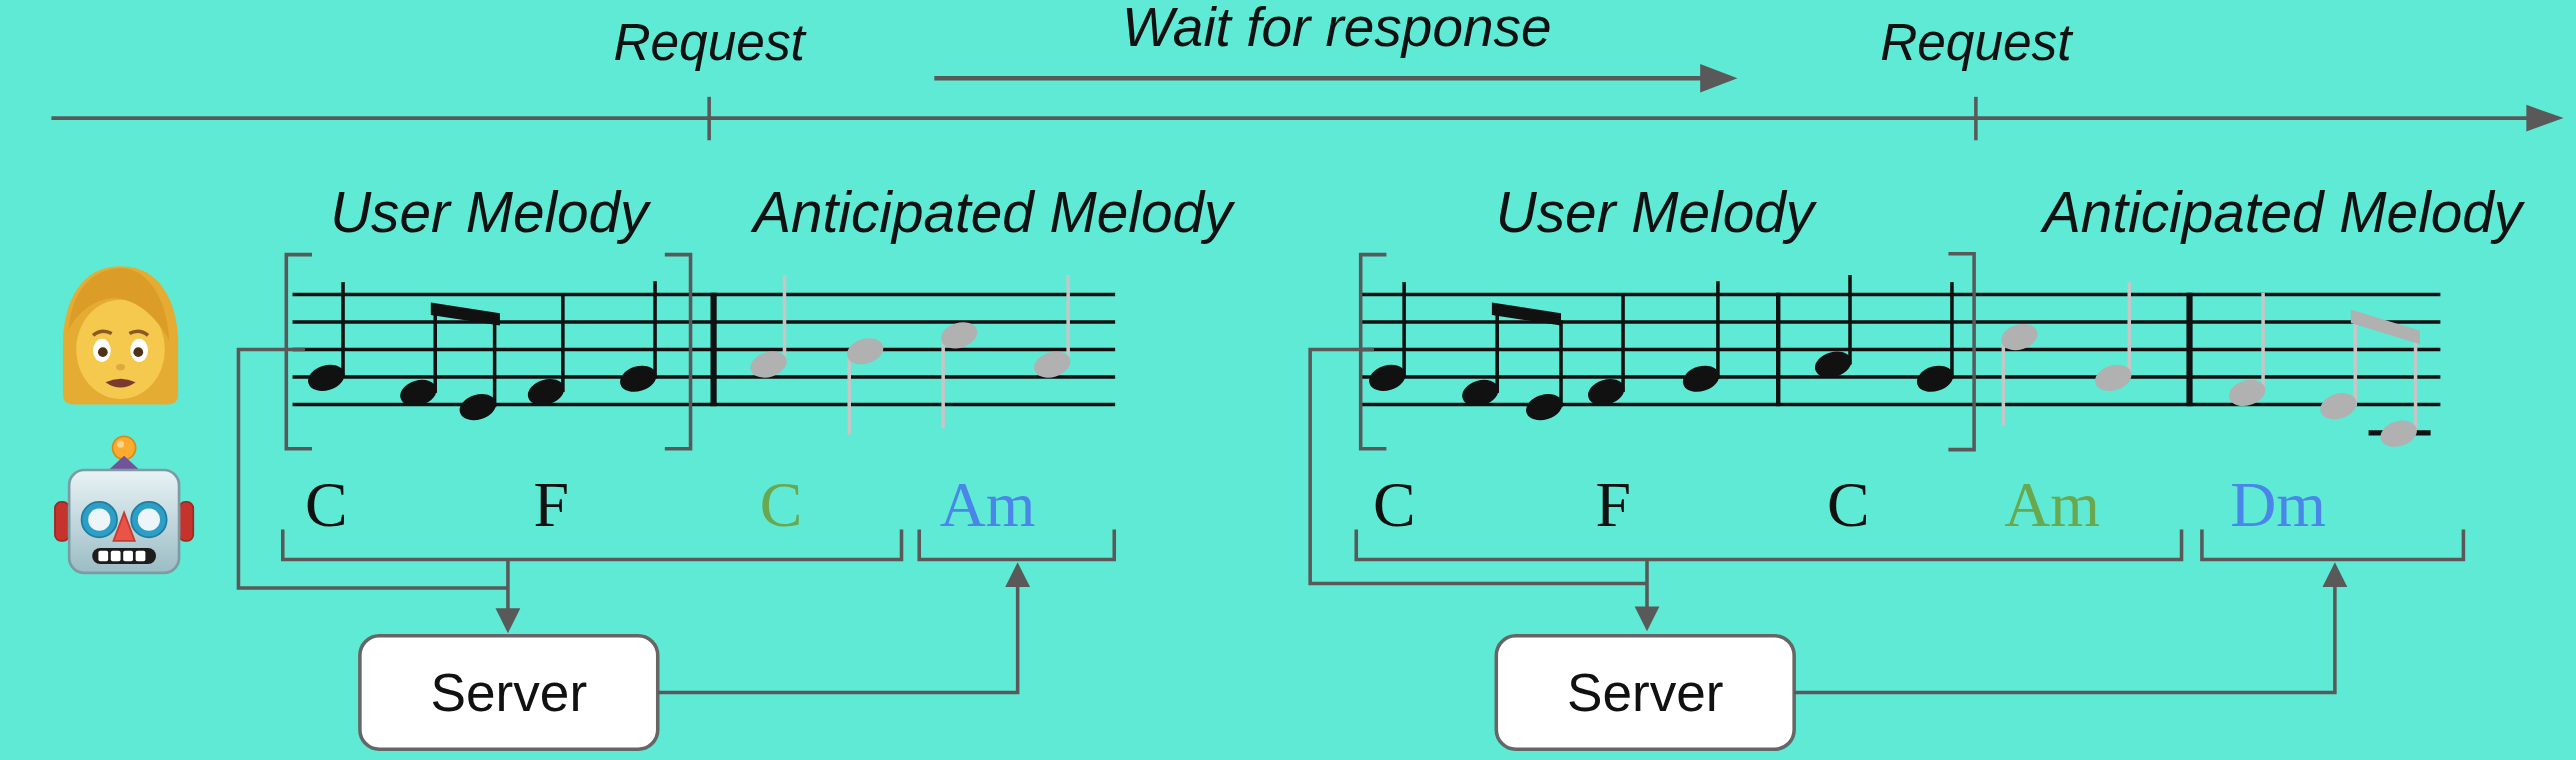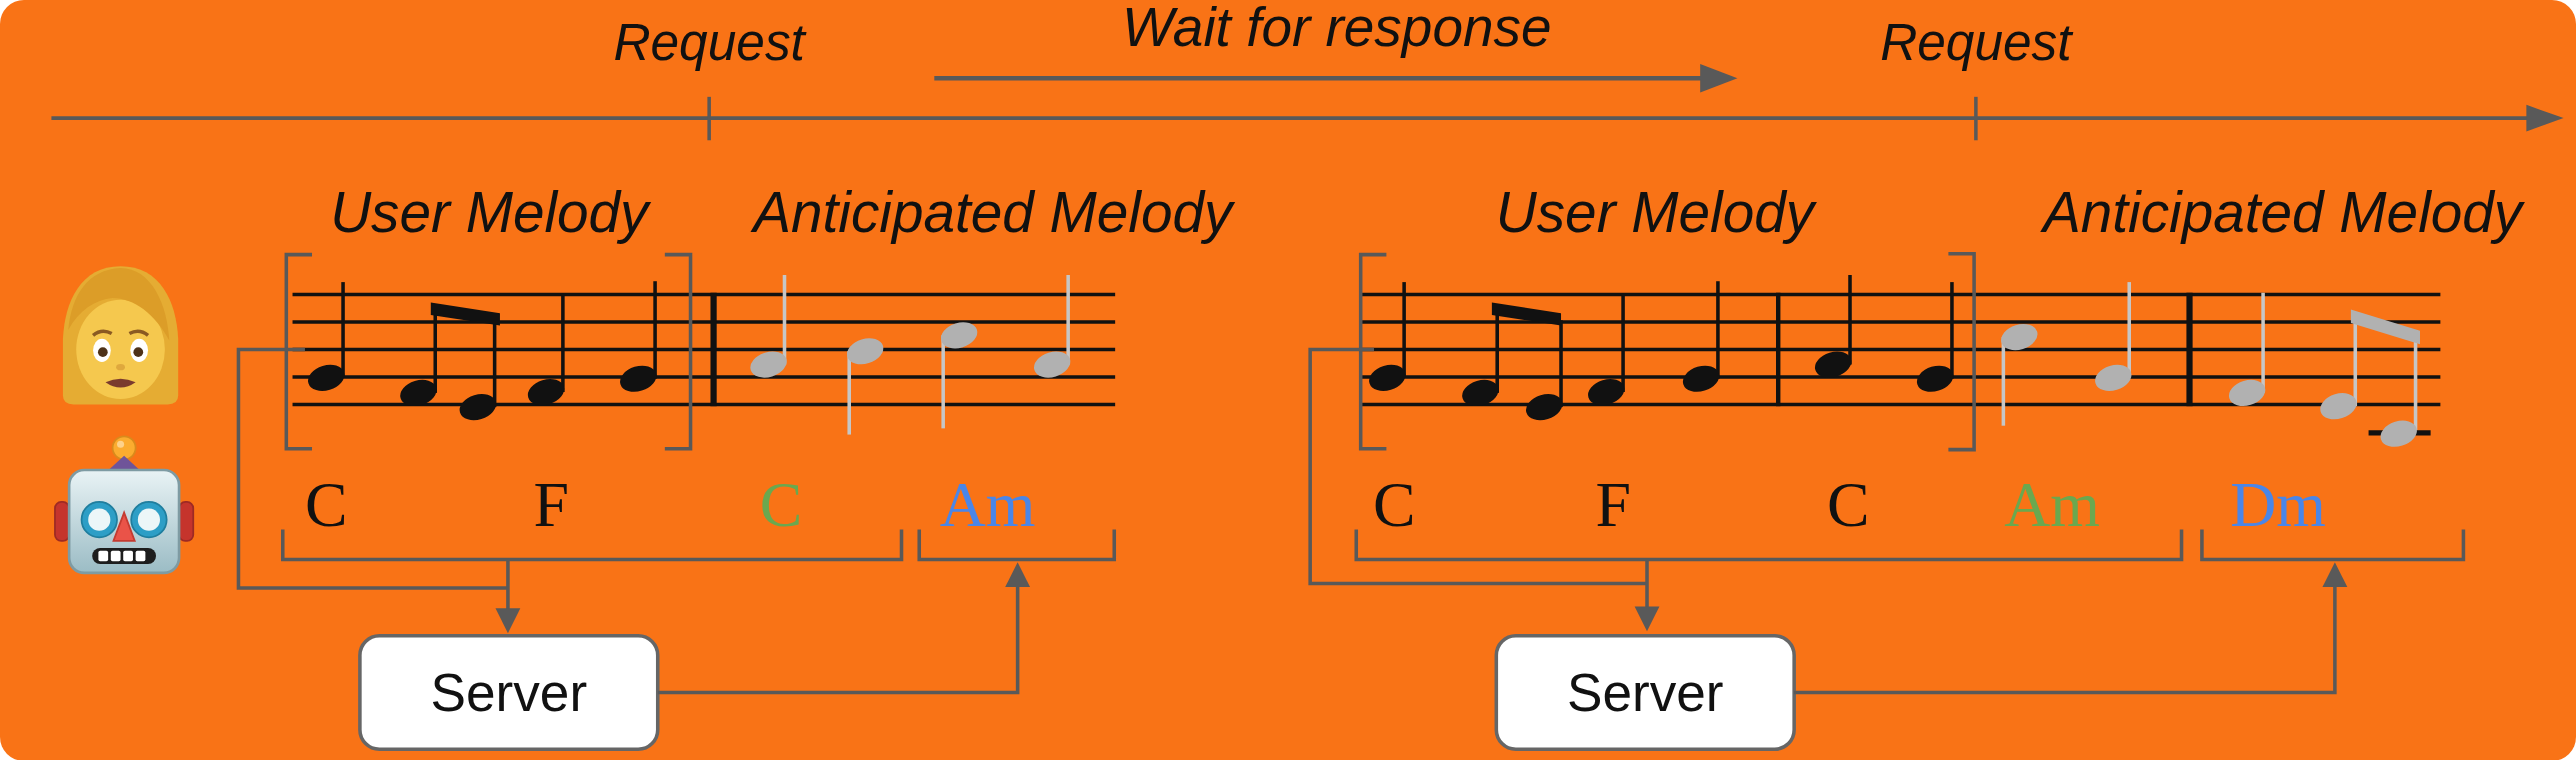--- a/index.html
+++ b/index.html
@@ -1,16 +1,16 @@
 <!DOCTYPE html>
 <html style="font-size:14px"><head>
 <meta charset="utf-8">
 <style>
   html,body{margin:0;padding:0;background:#ffffff;}
-  .stage{position:relative;width:2576px;height:761px;background:#f97316;overflow:hidden;border-radius:24px;}
+  .stage{position:relative;width:2576px;height:761px;background:#5eead4;overflow:hidden;}
   svg{display:block;}
   text{font-family:"Liberation Sans", sans-serif;}
   .timeline-label{font-style:italic;font-size:58px;fill:#111111;}
   .wait-label{font-style:italic;font-size:62px;fill:#111111;}
   .melody-heading{font-style:italic;font-size:64px;fill:#111111;}
   .chord-label{font-family:"Liberation Serif", serif;font-size:72px;}
   .server-label{font-size:60px;fill:#111111;}
   .gray-stroke{stroke:#595959;fill:none;}
 </style>
 </head>

